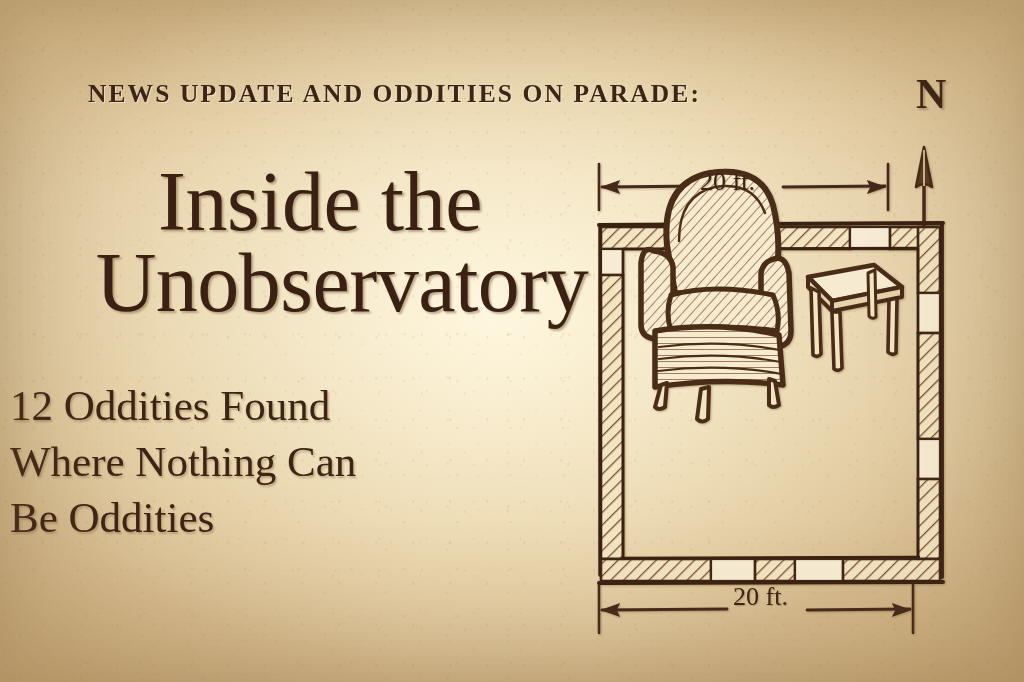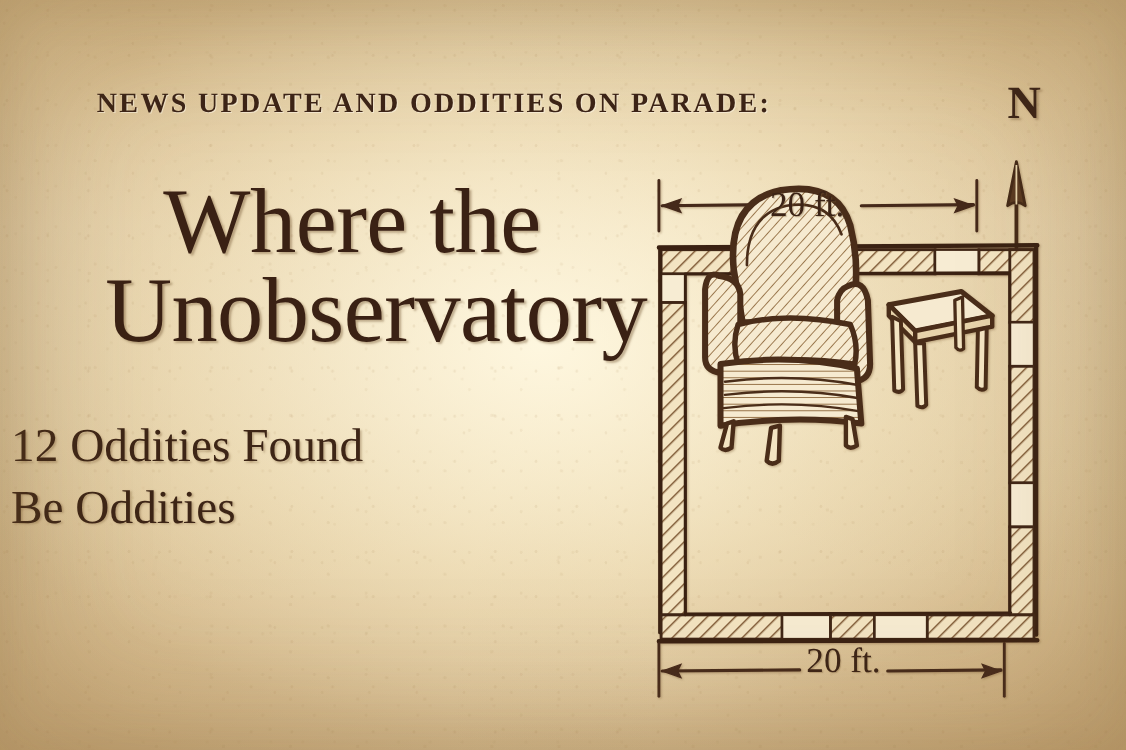--- a/index.html
+++ b/index.html
@@ -87,21 +87,21 @@
     position: absolute;
     left: 575px;
     top: 55px;
     width: 430px;
     height: 580px;
   }
   .ink { filter: drop-shadow(1.5px 1.5px 1.2px rgba(126,96,58,0.45)); }
 
   .dim-label {
     position: absolute;
-    font-size: 32px;
+    font-size: 26px;
     color: #3b2316;
     text-shadow: 1px 1px 1px rgba(128,100,60,0.40);
     white-space: nowrap;
   }
   #dim-top-label { left: 700px; top: 167px; }
   #dim-bottom-label { left: 733px; top: 582px; }
   #north-label {
     position: absolute;
     left: 916px;
     top: 70px;
@@ -114,26 +114,27 @@
 </head>
 <body>
 
 <div id="poster">
 
   <div id="grain"></div>
 
   <div class="kicker">NEWS UPDATE AND ODDITIES ON PARADE:</div>
 
   <div class="title">
-    <span class="l1">Where the</span>
+    <span class="l1">Inside the</span>
     <span class="l2">Unobservatory</span>
   </div>
 
   <div class="subtitle">
     <span>12 Oddities Found</span>
+    <span>Where Nothing Can</span>
     <span>Be Oddities</span>
   </div>
 
   <svg id="plan" class="ink" viewBox="0 0 430 580">
     <defs>
       <pattern id="hatch" width="9" height="9" patternTransform="rotate(45)" patternUnits="userSpaceOnUse">
         <rect width="9" height="9" fill="#f3e4c2"></rect>
         <line x1="0" y1="0" x2="0" y2="9" stroke="#7a5430" stroke-width="2.6"></line>
       </pattern>
       <pattern id="hatch2" width="7" height="7" patternTransform="rotate(42)" patternUnits="userSpaceOnUse">

